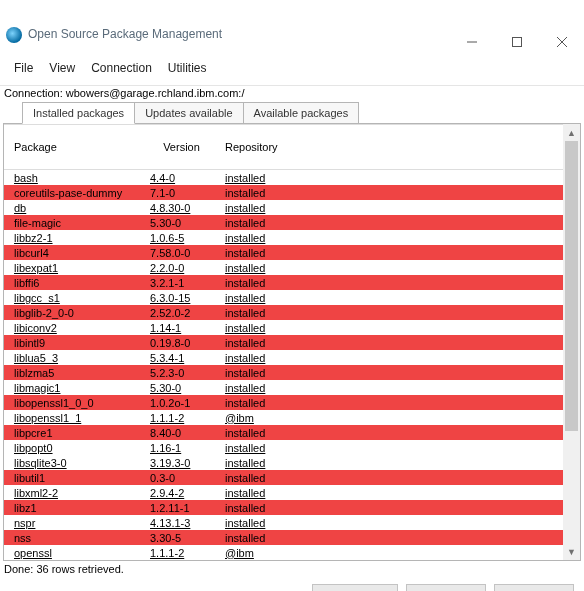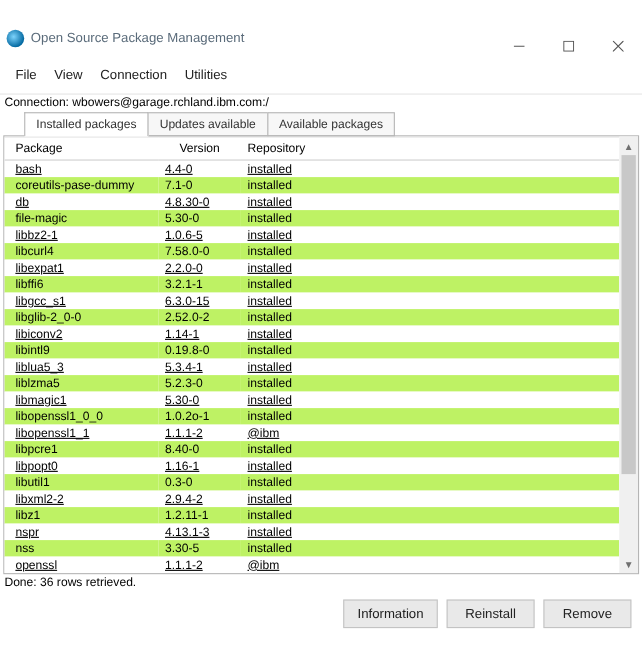--- a/index.html
+++ b/index.html
@@ -82,36 +82,36 @@
     overflow: hidden;
   }
   table {
     width: 100%;
     border-collapse: collapse;
     font-size: 11px;
   }
   thead th {
     text-align: left;
     font-weight: normal;
-    padding: 4px 6px;
+    padding: 16px 6px;
     background: #fff;
     border-bottom: 1px solid #ddd;
     border-top: 1px solid #ddd;
     color: #000;
   }
   thead th.col-pkg { width: 140px; padding-left:10px;}
   thead th.col-ver { width: 75px; text-align: center; }
   thead th.col-repo { }
   tbody td {
     padding: 1.5px 6px;
     color: #000;
   }
   tbody td.col-pkg { padding-left:10px;}
   tbody tr.even { background: #fff; text-decoration: underline; }
-  tbody tr.odd  { background: #bef264; }
+  tbody tr.odd  { background: #ef4444; }
   .vscroll {
     width: 17px;
     background: #f0f0f0;
     position: relative;
     display:flex;
     flex-direction:column;
     align-items:center;
   }
   .vscroll .arrow {
     width: 17px; height: 17px;
@@ -286,20 +286,25 @@
             <tr class="odd">
               <td class="col-pkg">libpcre1</td>
               <td>8.40-0</td>
               <td>installed</td>
             </tr>
             <tr class="even">
               <td class="col-pkg">libpopt0</td>
               <td>1.16-1</td>
               <td>installed</td>
             </tr>
+            <tr class="even">
+              <td class="col-pkg">libsqlite3-0</td>
+              <td>3.19.3-0</td>
+              <td>installed</td>
+            </tr>
             <tr class="odd">
               <td class="col-pkg">libutil1</td>
               <td>0.3-0</td>
               <td>installed</td>
             </tr>
             <tr class="even">
               <td class="col-pkg">libxml2-2</td>
               <td>2.9.4-2</td>
               <td>installed</td>
             </tr>

